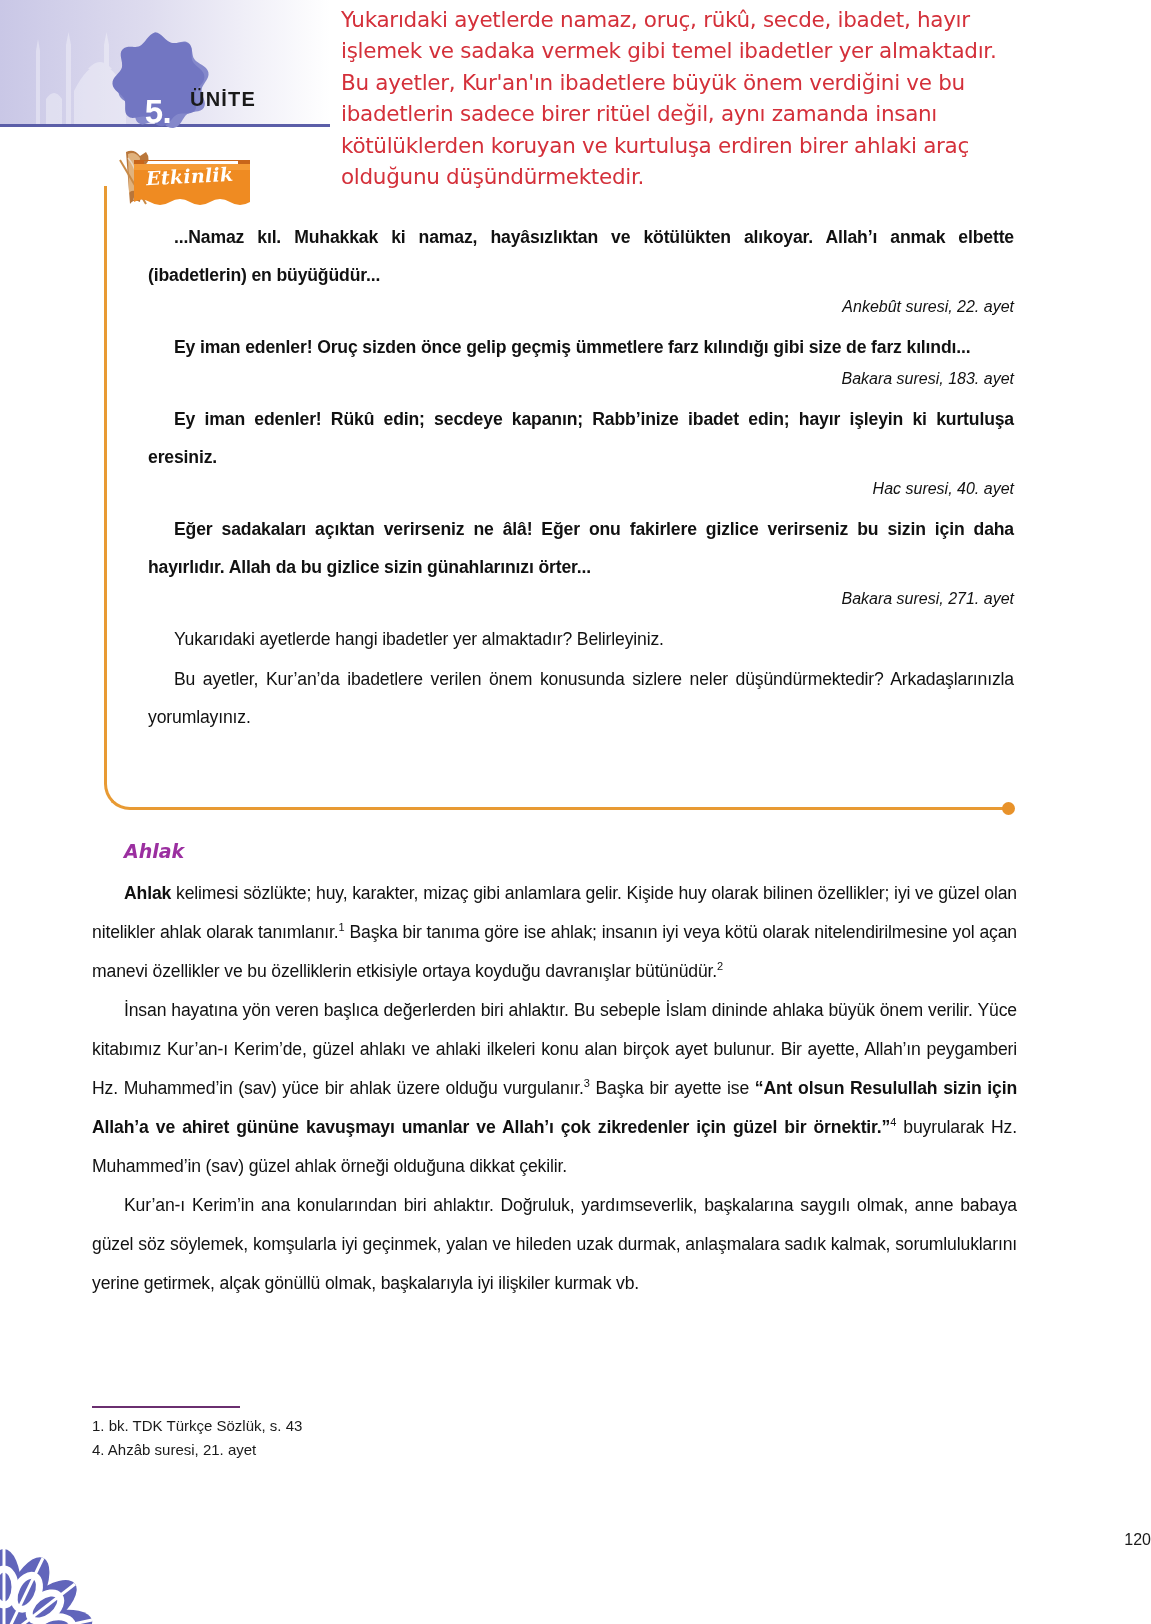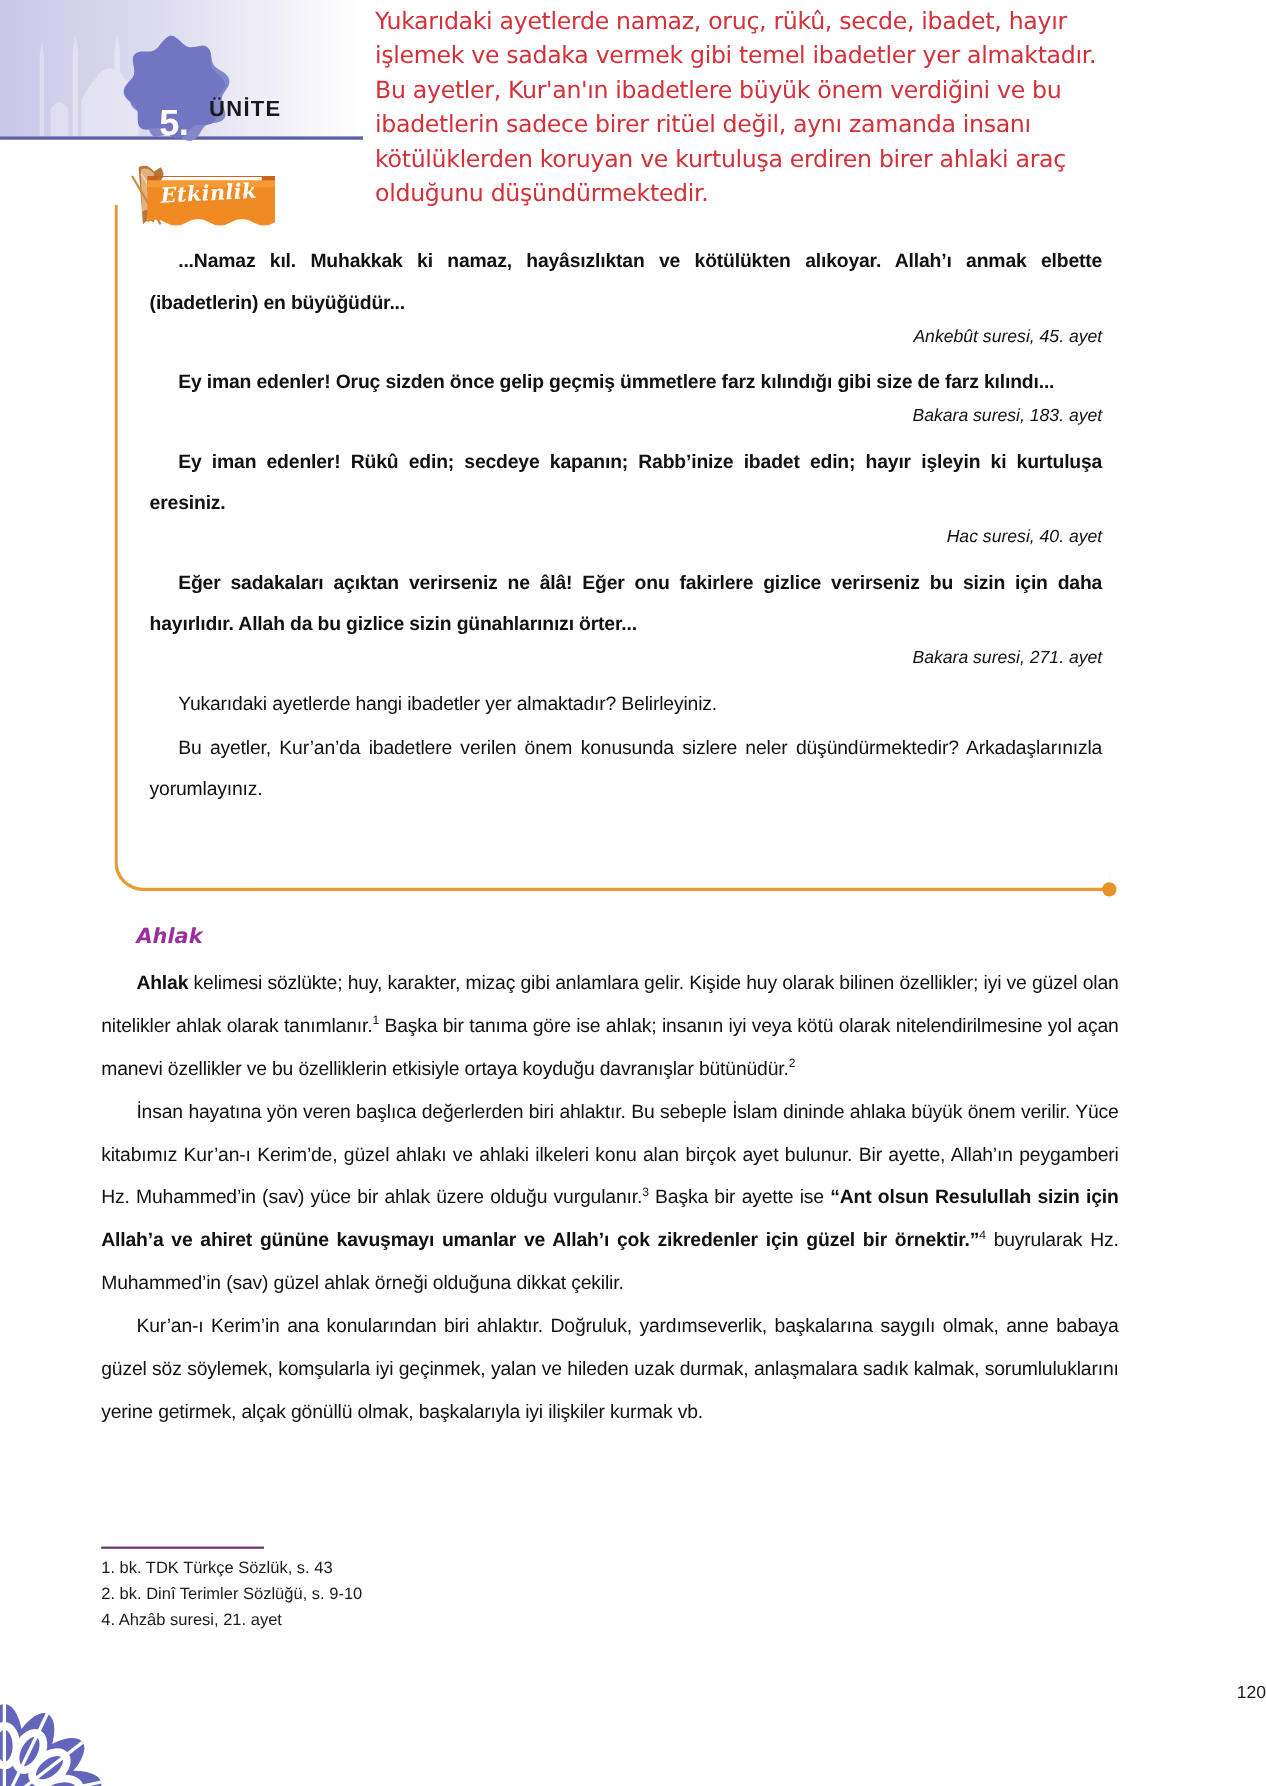--- a/index.html
+++ b/index.html
@@ -130,21 +130,21 @@
     font-style: italic;
     font-weight: bold;
     color: #ffffff;
     font-family: "DejaVu Serif", serif;
     letter-spacing: .3px;
     transform: rotate(-3deg);
   }
 
   .activity-body {
     position: absolute;
-    left: 32px;
+    left: 44px;
     top: 32px;
     width: 866px;
   }
   .ayet {
     font-size: 17.6px;
     line-height: 38px;
     font-weight: bold;
     text-align: justify;
     text-indent: 26px;
     margin: 0 0 4px 0;
@@ -280,21 +280,21 @@
       <path d="M30 18 q14 16 6 42" fill="none" stroke="#f0f0f0" stroke-width="1.5" opacity=".6"></path>
       <path d="M36 20 L152 20 L152 34 L146 27 L140 34 L140 21 L46 21 L46 34 L40 27 L36 34 Z" fill="#c8651a"></path>
       <path d="M36 24 L152 24 L152 62 q-10 6 -20 0 q-10 -6 -20 0 q-10 6 -20 0 q-10 -6 -20 0 q-10 6 -20 0 q-8 -5 -16 0 Z" fill="#ef8b22"></path>
       <path d="M36 24 L152 24 L152 30 L36 30 Z" fill="#f59b36"></path>
     </g>
   </svg>
   <div class="etkinlik-text">Etkinlik</div>
 
   <div class="activity-body">
     <p class="ayet">...Namaz kıl. Muhakkak ki namaz, hayâsızlıktan ve kötülükten alıkoyar. Allah’ı anmak elbette (ibadetlerin) en büyüğüdür...</p>
-    <p class="kaynak">Ankebût suresi, 45. ayet</p>
+    <p class="kaynak">Ankebût suresi, 22. ayet</p>
 
     <p class="ayet">Ey iman edenler! Oruç sizden önce gelip geçmiş ümmetlere farz kılındığı gibi size de farz kılındı...</p>
     <p class="kaynak">Bakara suresi, 183. ayet</p>
 
     <p class="ayet">Ey iman edenler! Rükû edin; secdeye kapanın; Rabb’inize ibadet edin; hayır işleyin ki kurtuluşa eresiniz.</p>
     <p class="kaynak">Hac suresi, 40. ayet</p>
 
     <p class="ayet">Eğer sadakaları açıktan verirseniz ne âlâ! Eğer onu fakirlere gizlice verirseniz bu sizin için daha hayırlıdır. Allah da bu gizlice sizin günahlarınızı örter...</p>
     <p class="kaynak">Bakara suresi, 271. ayet</p>
 
@@ -309,21 +309,20 @@
   <p><b>Ahlak</b><span> kelimesi sözlükte; huy, karakter, mizaç gibi anlamlara gelir. Kişide huy olarak bilinen özellikler; iyi ve güzel olan nitelikler ahlak olarak tanımlanır.</span><sup>1</sup><span> Başka bir tanıma göre ise ahlak; insanın iyi veya kötü olarak nitelendirilmesine yol açan manevi özellikler ve bu özelliklerin etkisiyle ortaya koyduğu davranışlar bütünüdür.</span><sup>2</sup></p>
 
   <p><span>İnsan hayatına yön veren başlıca değerlerden biri ahlaktır. Bu sebeple İslam dininde ahlaka büyük önem verilir. Yüce kitabımız Kur’an-ı Kerim’de, güzel ahlakı ve ahlaki ilkeleri konu alan birçok ayet bulunur. Bir ayette, Allah’ın peygamberi Hz. Muhammed’in (sav) yüce bir ahlak üzere olduğu vurgulanır.</span><sup>3</sup><span> Başka bir ayette ise </span><b>“Ant olsun Resulullah sizin için Allah’a ve ahiret gününe kavuşmayı umanlar ve Allah’ı çok zikredenler için güzel bir örnektir.”</b><sup>4</sup><span> buyrularak Hz. Muhammed’in (sav) güzel ahlak örneği olduğuna dikkat çekilir.</span></p>
 
   <p>Kur’an-ı Kerim’in ana konularından biri ahlaktır. Doğruluk, yardımseverlik, başkalarına saygılı olmak, anne babaya güzel söz söylemek, komşularla iyi geçinmek, yalan ve hileden uzak durmak, anlaşmalara sadık kalmak, sorumluluklarını yerine getirmek, alçak gönüllü olmak, başkalarıyla iyi ilişkiler kurmak vb.</p>
 </div>
 
 <div class="footnote-rule"></div>
 <div class="footnotes">
   <div>1. bk. TDK Türkçe Sözlük, s. 43</div>
-  <div>2. bk. Dinî Terimler Sözlüğü, s. 9-10</div>
   <div>4. Ahzâb suresi, 21. ayet</div>
 </div>
 
 <svg class="corner-flower" viewBox="0 0 175 175">
   <g fill="#6165bb">
     <g transform="translate(30,145)">
       <g>
         <ellipse cx="0" cy="-52" rx="17" ry="38" transform="rotate(0)"></ellipse>
         <ellipse cx="0" cy="-52" rx="17" ry="38" transform="rotate(26)"></ellipse>
         <ellipse cx="0" cy="-52" rx="17" ry="38" transform="rotate(52)"></ellipse>

